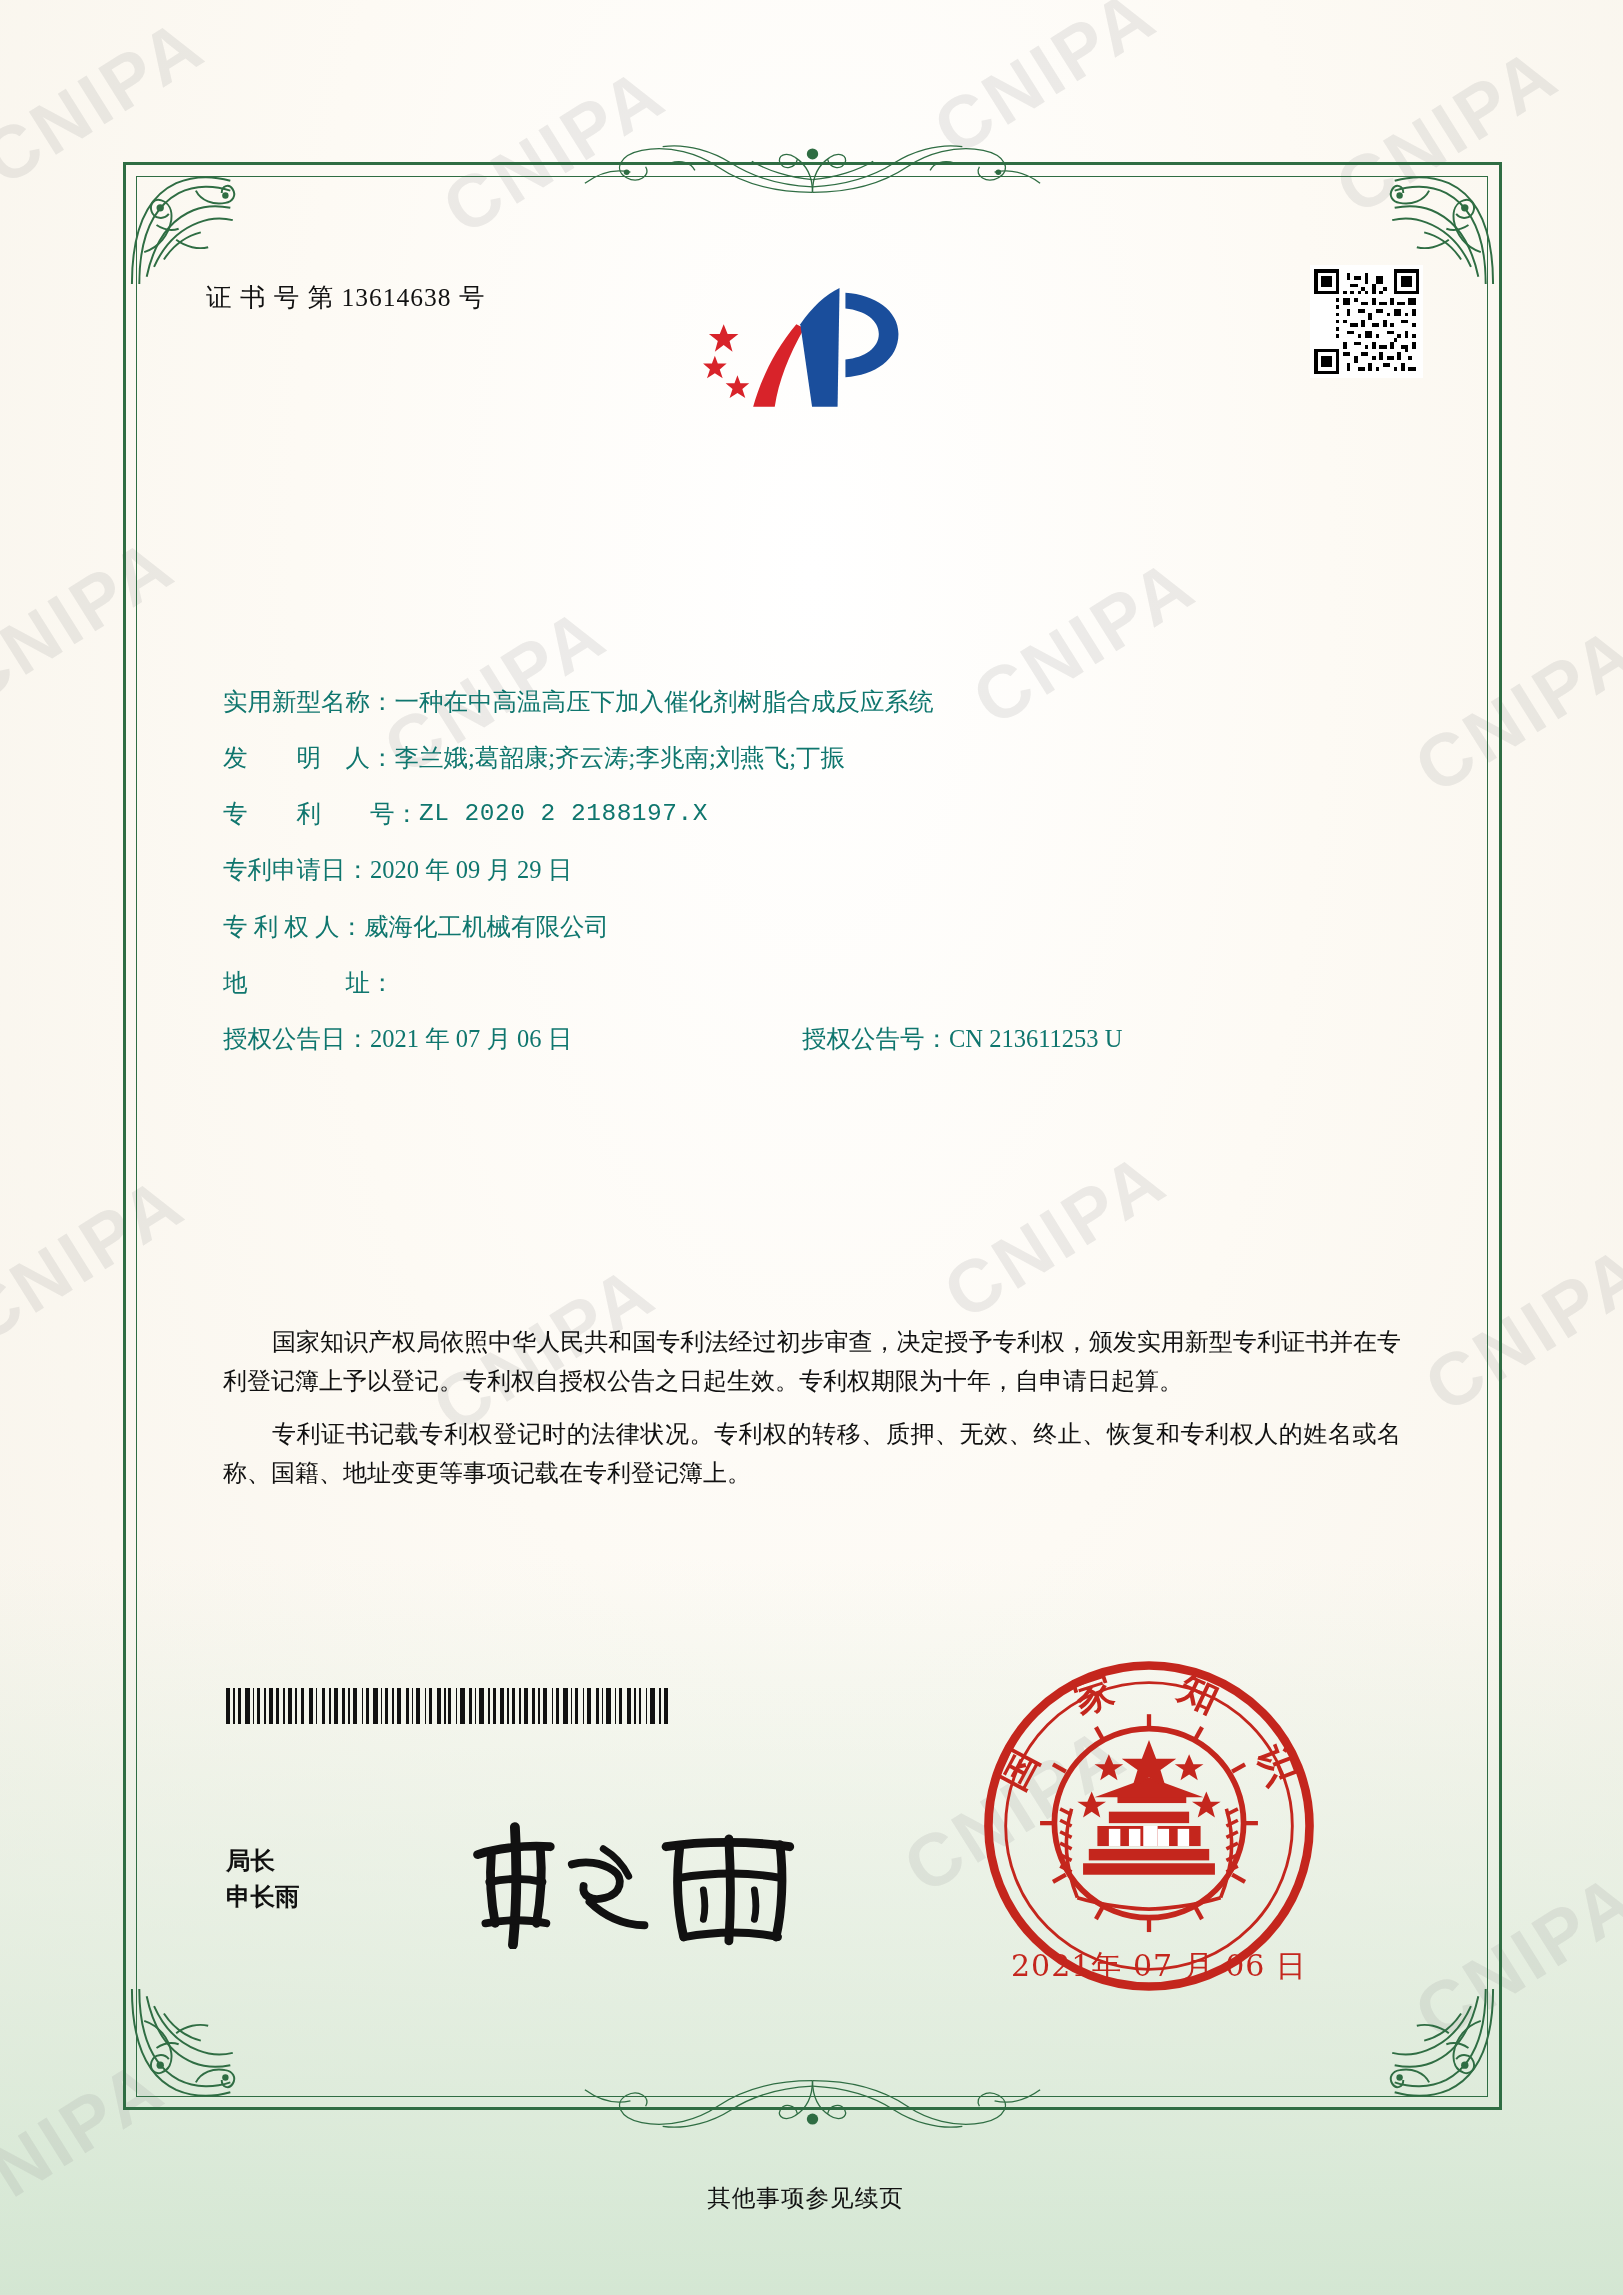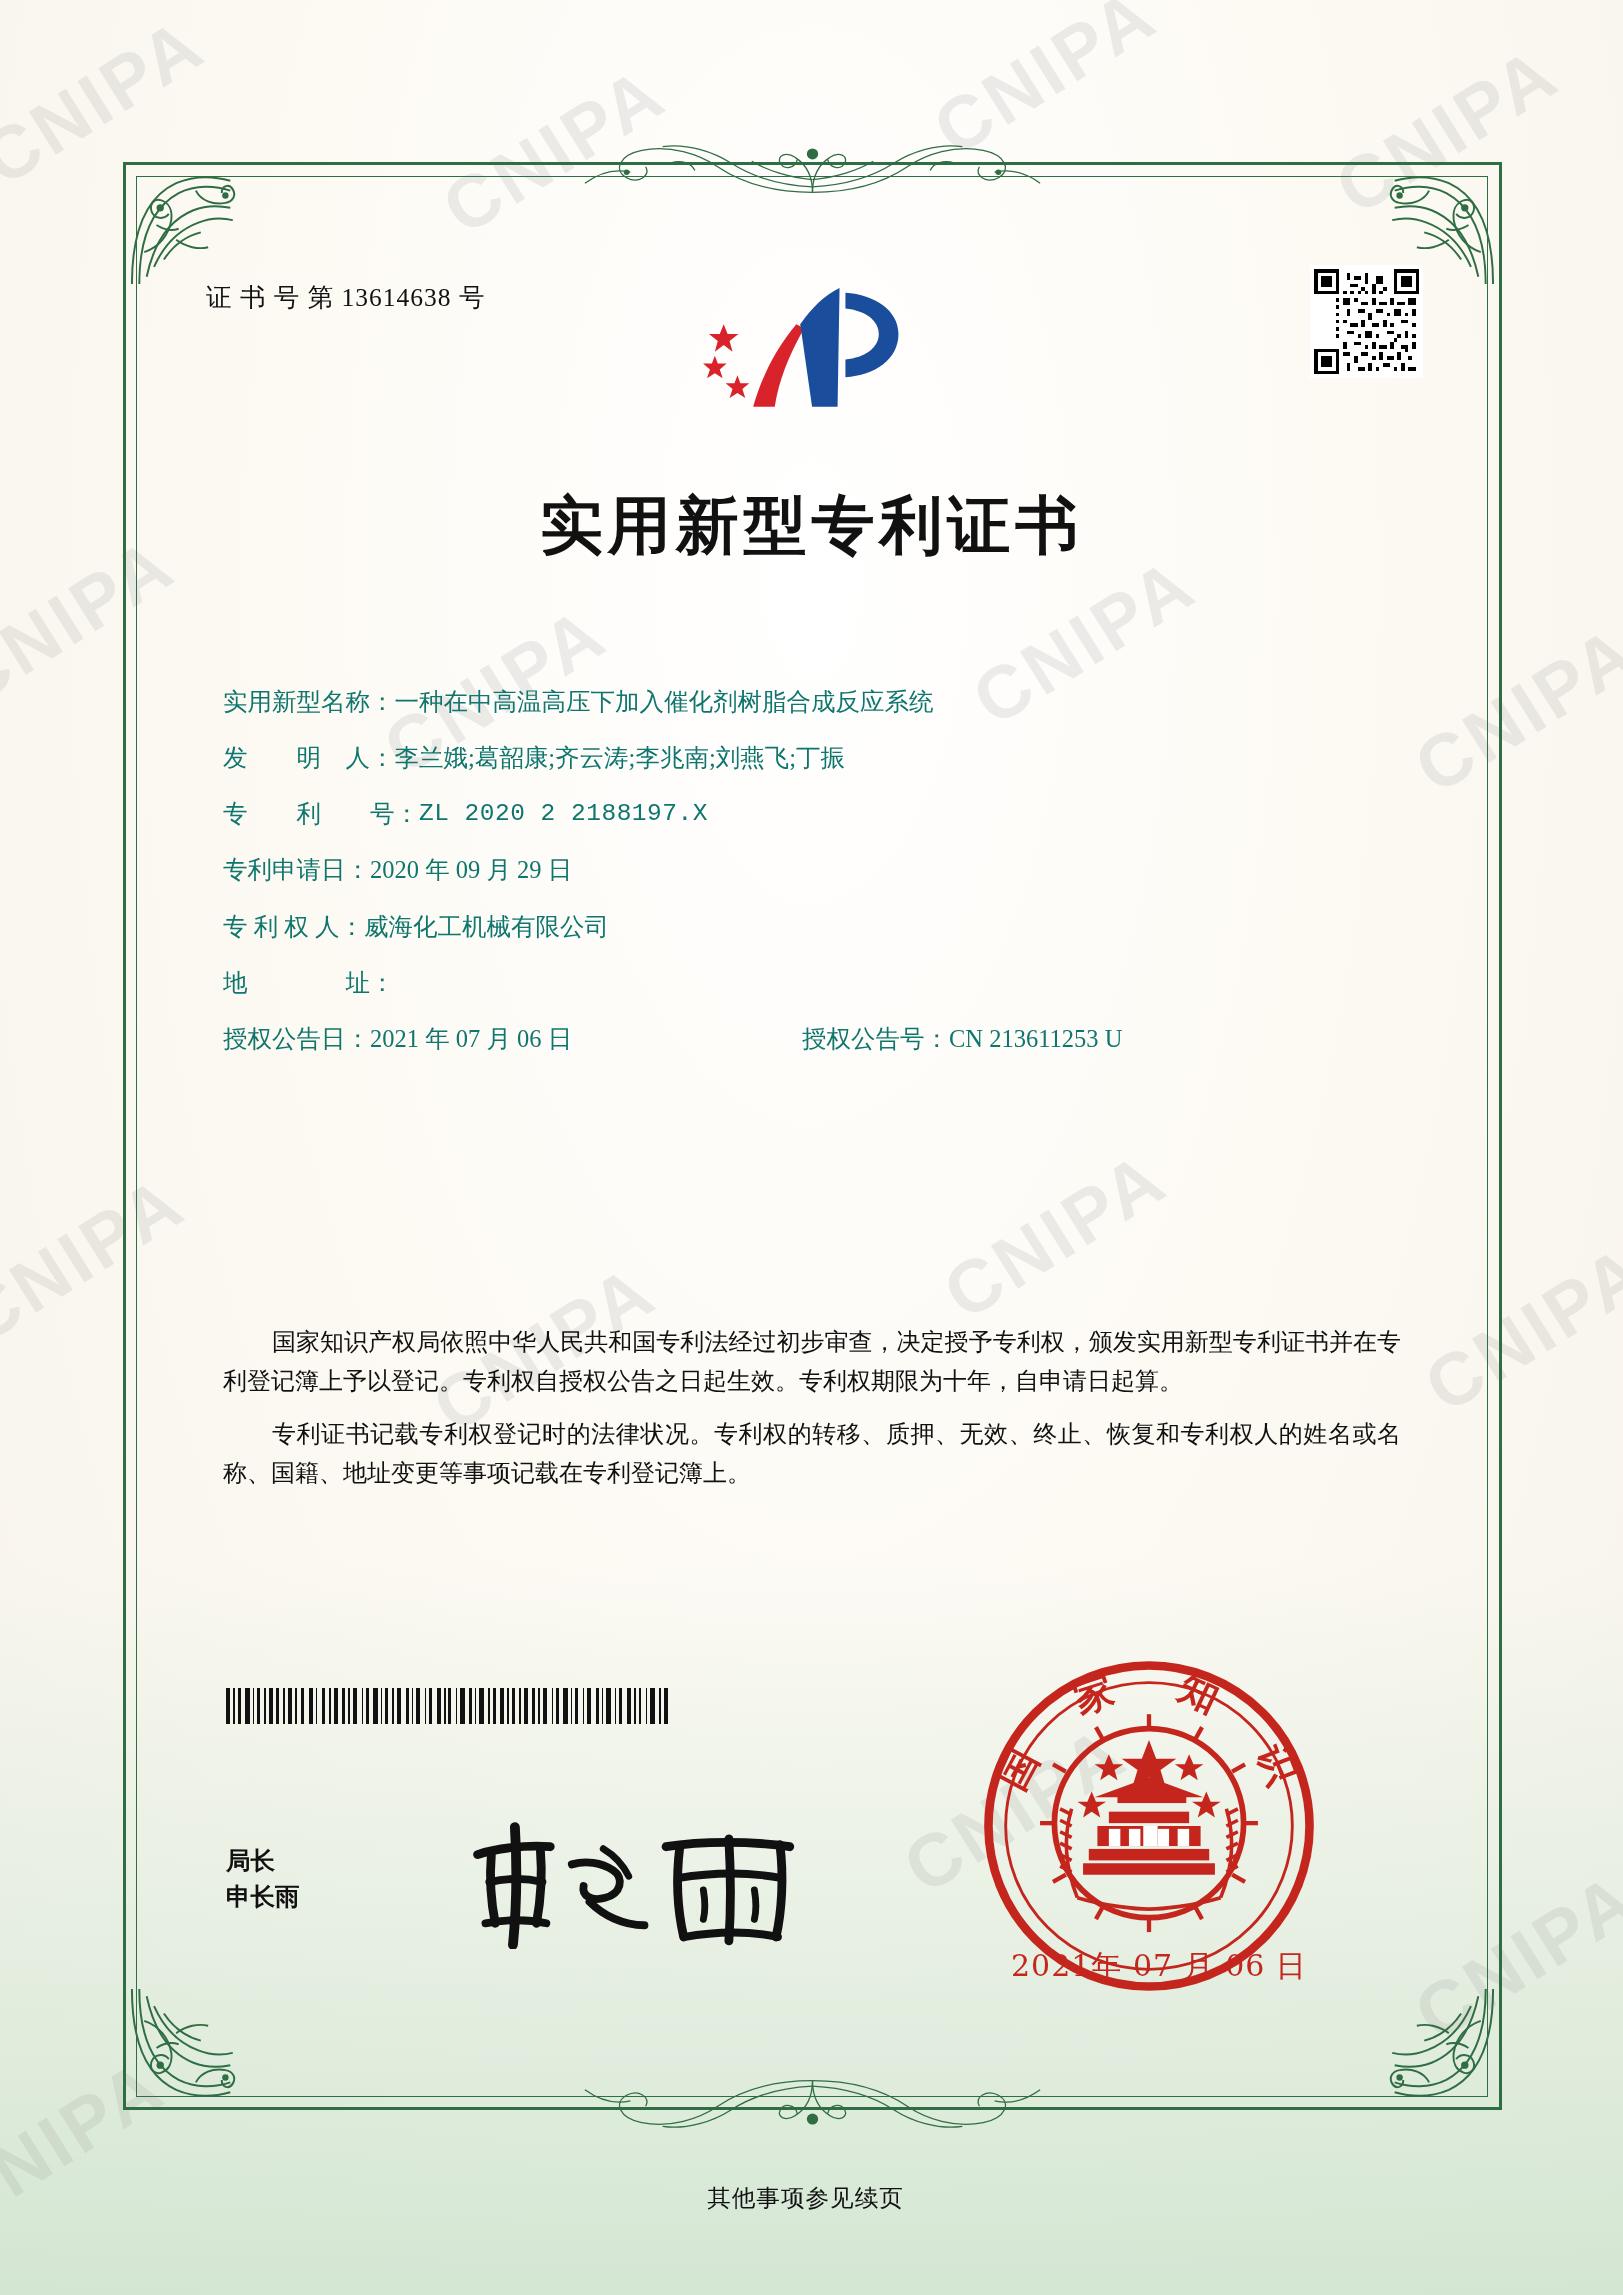--- a/index.html
+++ b/index.html
@@ -511,21 +511,20 @@
         <polygon points="36,92 39,100 48,100 41,106 44,115 36,110 28,115 31,106 24,100 33,100"></polygon>
       </g>
 
       <path d="M52 124 C60 96 74 66 96 40 L104 44 C88 72 78 98 74 124 Z" fill="#d8232a"></path>
 
       <path d="M100 40 C112 22 126 10 140 3 L138 124 L112 124 Z" fill="#1a4e9c"></path>
       <path d="M146 8 C176 10 200 26 200 50 C200 76 176 92 146 94 L146 76 C166 74 180 64 180 50 C180 36 166 26 146 24 Z" fill="#1a4e9c"></path>
     </svg>
   </div>
 
-  <div class="title">实用新型专利证书</div>
 
   <div class="fields">
 
     <div class="field-row">
       <span class="field-label">实用新型名称：</span>
       <span class="field-value">一种在中高温高压下加入催化剂树脂合成反应系统</span>
     </div>
 
     <div class="field-row">
       <span class="field-label">发　　明　人：</span>

